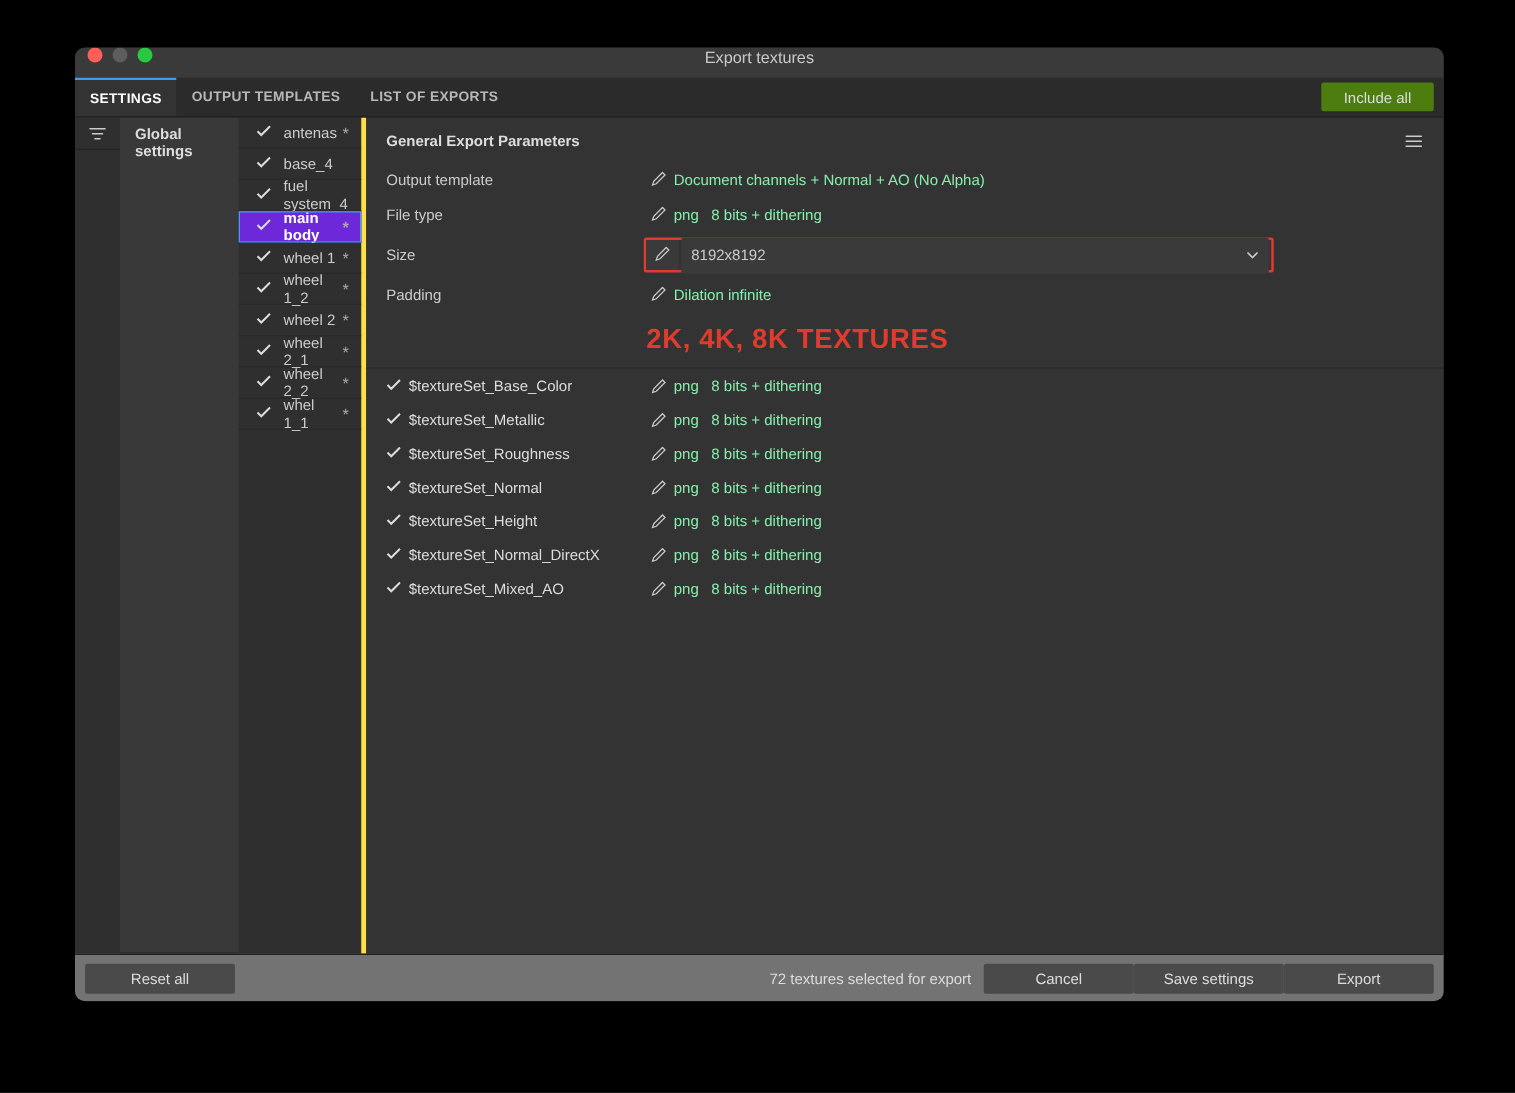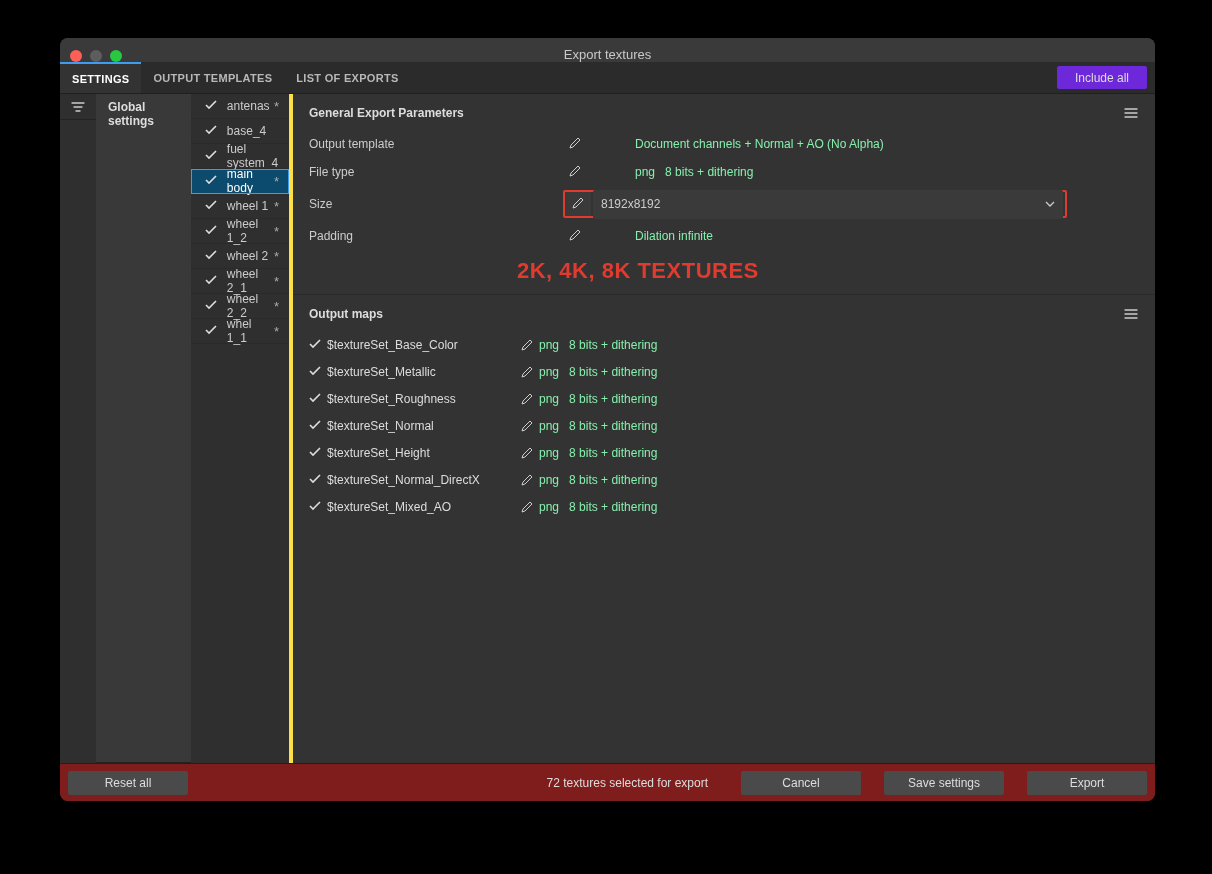--- a/index.html
+++ b/index.html
@@ -2,62 +2,62 @@
 <html><head>
 <meta charset="utf-8">
 <style>
 * { margin: 0; padding: 0; box-sizing: border-box; font-family: -apple-system, BlinkMacSystemFont, "Segoe UI", Arial, sans-serif; }
 body { background: #000; width: 1212px; height: 874px; position: relative; }
 .window {
   position: absolute; left: 60px; top: 38px; width: 1095px; height: 763px;
   background: #323232; border-radius: 8px; box-shadow: 0 10px 40px rgba(0,0,0,0.5);
   display: flex; flex-direction: column; overflow: hidden; color: #ccc;
 }
-.titlebar { height: 24px; background: #3a3a3a; display: flex; align-items: flex-end; padding: 0 10px; position: relative; }
+.titlebar { height: 24px; background: #3a3a3a; display: flex; align-items: flex-start; padding: 0 10px; position: relative; }
 .traffic { display: flex; gap: 8px; }
 .traffic span { width: 12px; height: 12px; border-radius: 50%; display: inline-block; }
 .tl-close { background: #ff5f57; }
 .tl-min { background: #5d5d5d; }
 .tl-max { background: #28c840; }
 .titlebar-title { position: absolute; left: 50%; transform: translateX(-50%); font-size: 13px; color: #c9c9c9; }
 .toolbar { height: 32px; background: #2b2b2b; display: flex; align-items: stretch; border-bottom: 1px solid #1f1f1f; }
 .tabs { display: flex; }
 .tab { padding: 0 12px; font-size: 11px; font-weight: 600; letter-spacing: 0.3px; color: #b8b8b8; display: flex; align-items: center; cursor: pointer; }
 .tab.active { color: #fff; border-top: 2px solid #3d9df0; background: #333; }
 .toolbar-spacer { flex: 1; }
-.include-all { margin: 4px 8px; padding: 0 18px; background: #6d28d9; border-radius: 2px; font-size: 12px; color: #ddd; display: flex; align-items: center; cursor: pointer; }
+.include-all { margin: 4px 8px; padding: 0 18px; background: #4d7c0f; border-radius: 2px; font-size: 12px; color: #ddd; display: flex; align-items: center; cursor: pointer; }
 .body { flex: 1; display: flex; overflow: hidden; }
 .sidebar { width: 233px; background: #2f2f2f; display: flex; border-right: 4px solid #fde047; }
 .sidebar-head { height: 26px; display: flex; align-items: center; justify-content: flex-end; padding: 0 10px; border-bottom: 1px solid #232323; }
 .filter-icon svg, .menu-icon svg { display: block; }
 .global-settings { font-size: 12px; padding: 6px 12px; background: #393939; font-weight: 600; color: #ddd; border-bottom: 1px solid #232323; }
 .ts-list { display: flex; flex-direction: column; }
 .ts-item { display: flex; align-items: center; height: 25px; padding: 0 10px 0 14px; font-size: 12px; border-bottom: 1px solid #2a2a2a; cursor: pointer; }
-.ts-item.selected { background: #0c4a6e; outline: 1px solid #3d9df0; outline-offset: -1px; font-weight: 400; color: #fff; }
+.ts-item.selected { background: #6d28d9; outline: 1px solid #3d9df0; outline-offset: -1px; font-weight: 700; color: #fff; }
 .ts-check { width: 14px; margin-right: 8px; color: #ddd; }
 .ts-name { flex: 1; }
 .ts-mod { color: #aaa; font-size: 13px; }
 .main { flex: 1; background: #333; overflow: auto; display: flex; flex-direction: column; }
 .section-head { display: flex; align-items: center; padding: 12px 16px 10px 16px; }
 .section-title { font-size: 12px; font-weight: 600; color: #ddd; flex: 1; }
-.param-row { display: flex; align-items: center; padding: 4px 16px; min-height: 28px; font-size: 12px; gap: 48px; }
+.param-row { display: flex; align-items: center; padding: 4px 16px; min-height: 28px; font-size: 12px; }
 .param-label { width: 206px; color: #ccc; }
 .edit-col { width: 24px; display: flex; justify-content: center; color: #bbb; }
 .param-value { flex: 1; color: #86efac; display: flex; align-items: center; gap: 10px; }
 .fspec { display: flex; gap: 10px; }
 .size-box { display: flex; align-items: center; border: 2px solid #e03b2f; border-radius: 2px; height: 28px; flex: 1; max-width: 504px; }
 .size-edit { width: 26px; display: flex; justify-content: center; background: #3a3a3a; height: 100%; align-items: center; }
 .size-select { flex: 1; background: #3a3a3a; height: 29px; margin: 0 2px; border-radius: 2px; display: flex; align-items: center; padding: 0 8px; justify-content: space-between; cursor: pointer; }
 .annotation { color: #e03b2f; font-size: 22px; font-weight: 700; letter-spacing: 0.5px; padding: 8px 0 4px 224px; }
 .divider { height: 1px; background: #2a2a2a; margin: 6px 0 0 0; }
 .maps { display: flex; flex-direction: column; padding-bottom: 10px; }
 .map-row { display: flex; align-items: center; padding: 3px 16px; min-height: 27px; font-size: 12px; }
 .map-check { width: 18px; color: #ddd; }
 .map-name { width: 188px; color: #ddd; }
-.footer { height: 38px; background: #7f1d1d; border-top: 1px solid #1f1f1f; display: flex; align-items: center; padding: 0 8px; gap: 23px; }
+.footer { height: 38px; background: #737373; border-top: 1px solid #1f1f1f; display: flex; align-items: center; padding: 0 8px; gap: 0; }
 .btn { background: #4a4a4a; border-radius: 2px; font-size: 12px; color: #ddd; height: 24px; display: flex; align-items: center; justify-content: center; cursor: pointer; padding: 0 20px; min-width: 120px; }
 .footer-spacer { flex: 1; }
 .status { font-size: 12px; color: #ddd; margin-right: 10px; }
 .chevron svg { display:block; }
 </style>
 </head>
 <body>
 
 <div class="window">
 
@@ -230,32 +230,20 @@
             <span><svg width="12" height="12" viewBox="0 0 12 12">
                 <path d="M1 11l1-3 7-7 2 2-7 7-3 1z" fill="none" stroke="#ccc" stroke-width="1"></path>
               </svg></span>
           </div>
         <div class="param-value">Dilation infinite</div>
       </div>
 
       <div class="annotation">2K, 4K, 8K TEXTURES</div>
       <div class="divider"></div>
 
-      <div class="section-head">
-        <div class="section-title">Output maps</div>
-        <span class="menu-icon">
-          <svg width="16" height="14" viewBox="0 0 16 14">
-              <g stroke="#ccc" stroke-width="1.3" stroke-linecap="round">
-                <line x1="2" y1="3" x2="14" y2="3"></line>
-                <line x1="2" y1="7" x2="14" y2="7"></line>
-                <line x1="2" y1="11" x2="14" y2="11"></line>
-              </g>
-            </svg>
-        </span>
-      </div>
 
       <div class="maps" id="maps-list">
           <div class="map-row">
             <span class="map-check"><svg width="12" height="10" viewBox="0 0 12 10">
                 <path d="M1 5l3 3 7-7" fill="none" stroke="#ddd" stroke-width="1.6"></path>
               </svg></span>
             <span class="map-name">$textureSet_Base_Color</span>
             <span class="edit-col">
               <svg width="12" height="12" viewBox="0 0 12 12">
                 <path d="M1 11l1-3 7-7 2 2-7 7-3 1z" fill="none" stroke="#ccc" stroke-width="1"></path>

